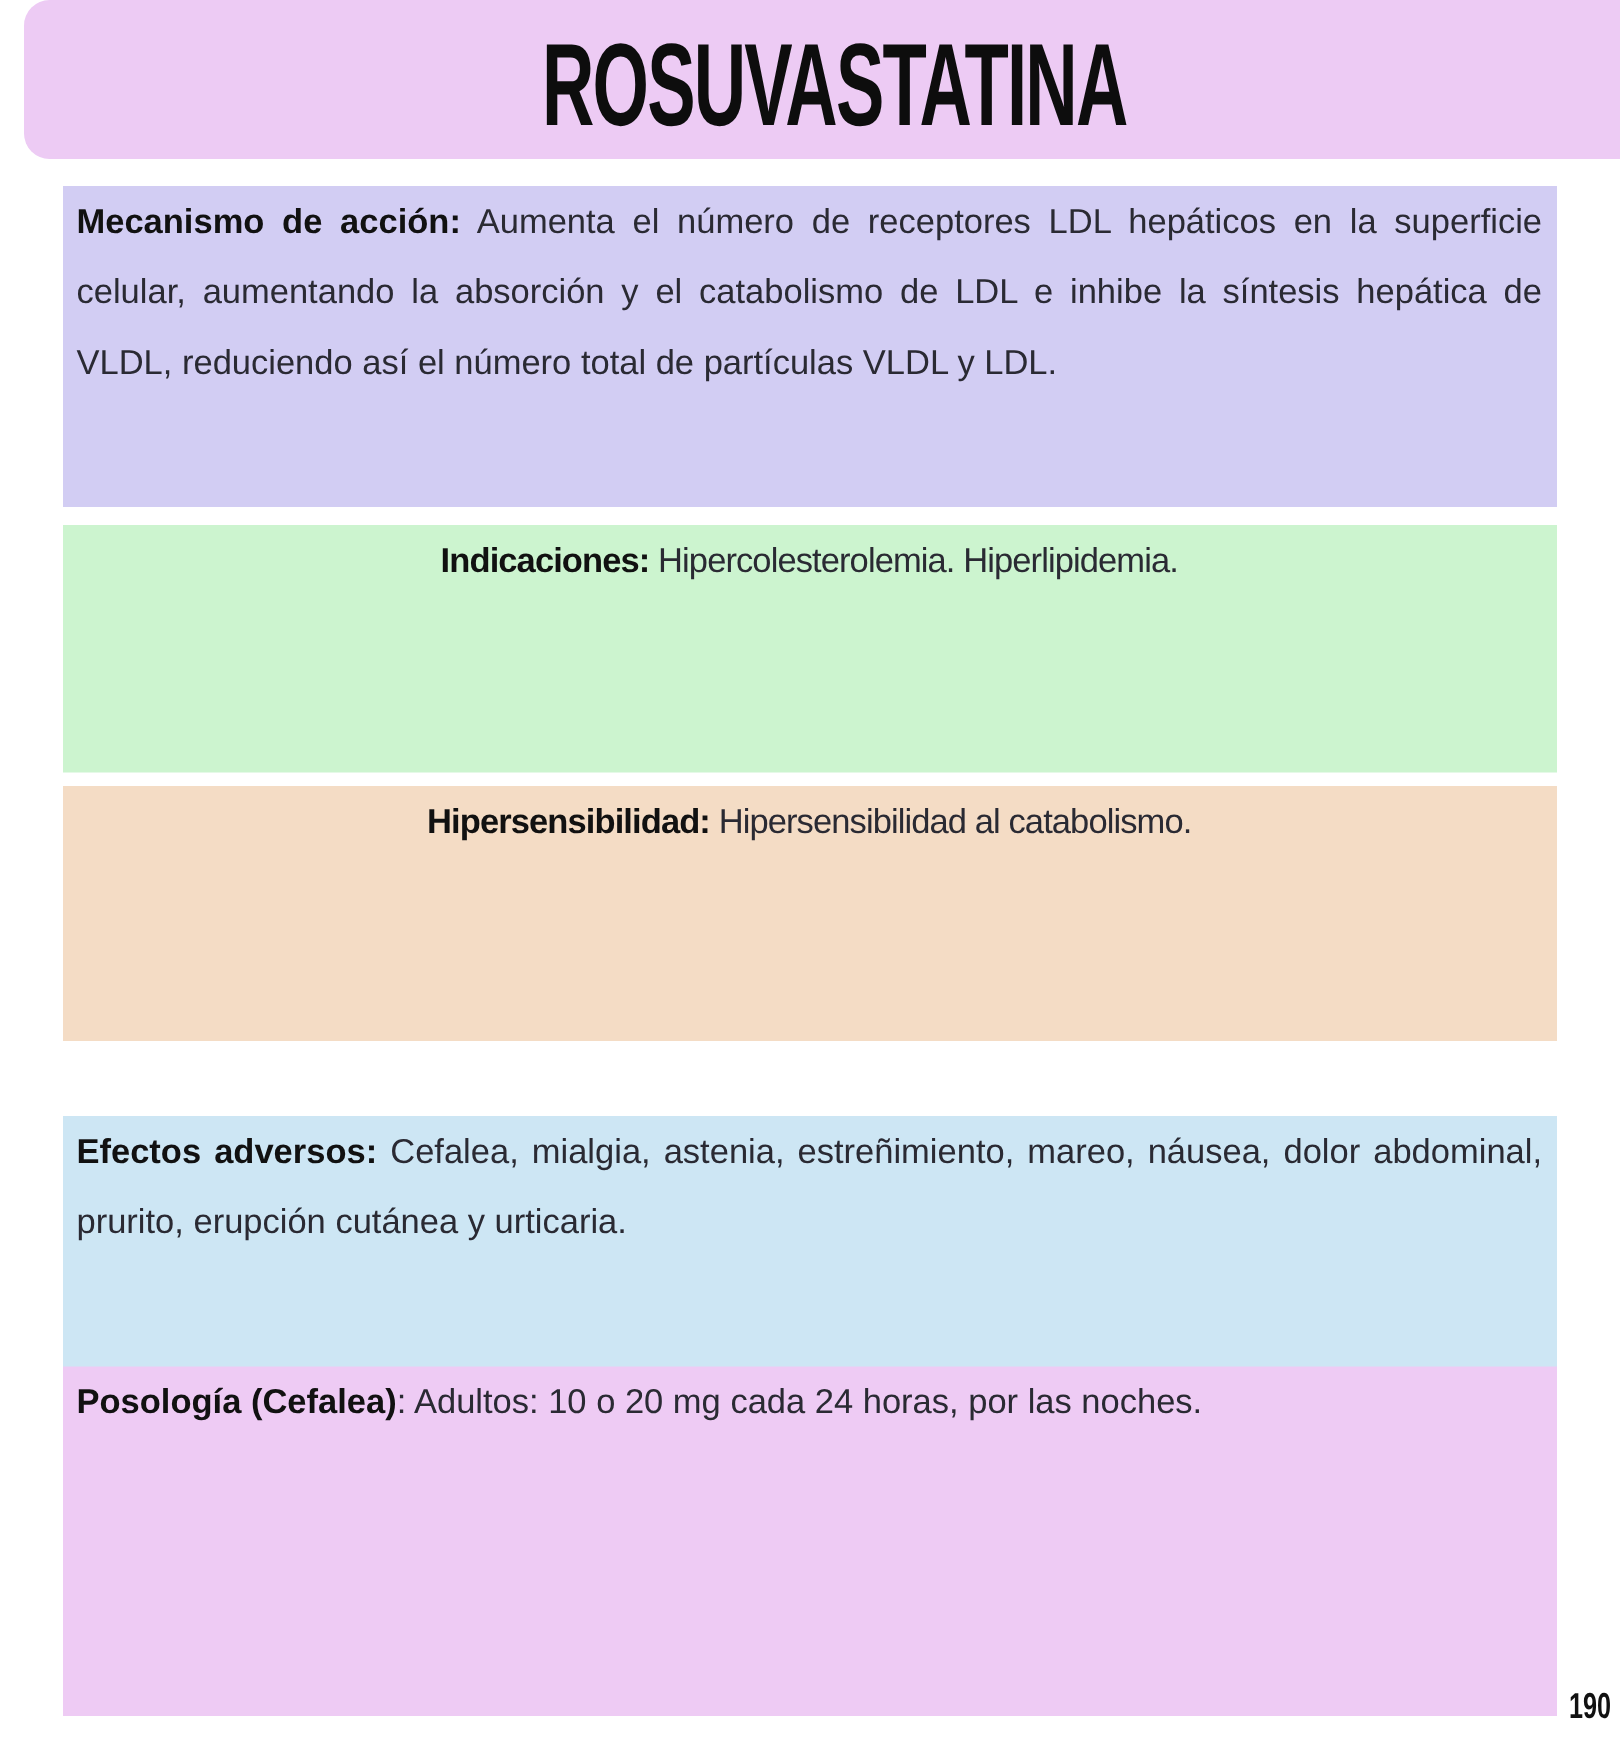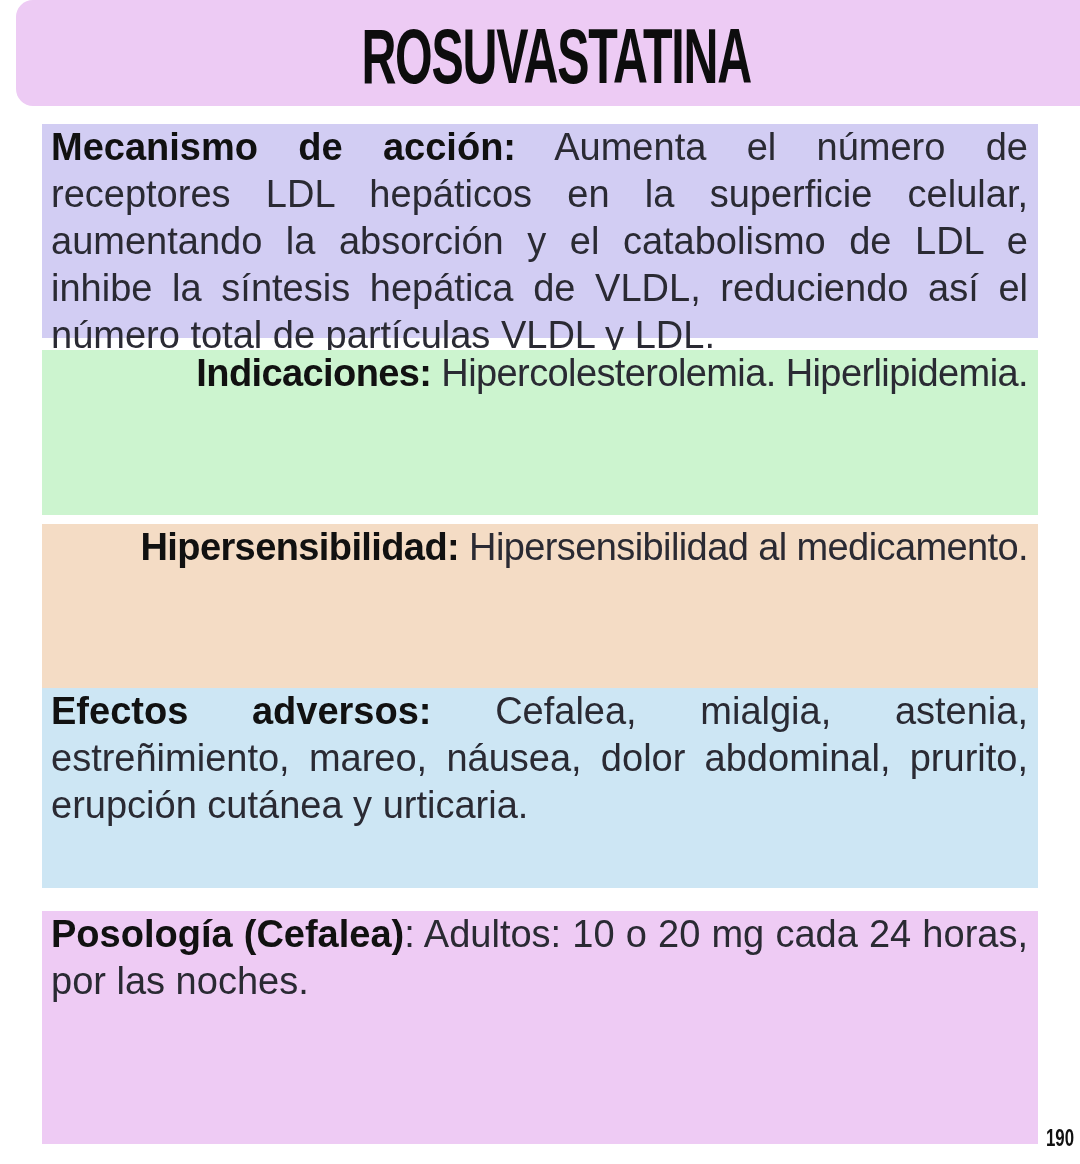--- a/index.html
+++ b/index.html
@@ -36,37 +36,37 @@
       transform: scaleX(0.62);
       transform-origin: center;
       margin-top: 6px;
     }
     .section {
       position: absolute;
       left: 42px;
       width: 996px;
       box-sizing: border-box;
       padding: 0 10px 0 9px;
-      font-size: 38px;
+      font-size: 23px;
       line-height: 47px;
       text-align: justify;
     }
     .section .label {
       font-weight: 700;
       color: #111111;
     }
     .section .body {
       color: #2a2a33;
     }
     #sec-mecanismo { top: 124px; height: 214px; background: #d2cdf3; }
     #sec-indicaciones { top: 350px; height: 165px; background: #ccf4cf; }
     #sec-contra { top: 524px; height: 170px; background: #f4dcc5; }
-    #sec-efectos { top: 688px; height: 200px; background: #cde6f4; }
+    #sec-efectos { top: 744px; height: 200px; background: #cde6f4; }
     #sec-posologia { top: 911px; height: 233px; background: #eecbf4; }
-    .tight { letter-spacing: -0.6px; text-align: right; }
+    .tight { letter-spacing: -0.6px; text-align: center; }
     .page-number {
       position: absolute;
       right: 6px;
       top: 1124px;
       font-weight: 700;
       font-size: 24px;
       color: #111111;
       transform: scaleX(0.7);
       transform-origin: right;
     }
@@ -83,21 +83,21 @@
   <span class="body">Aumenta el número de receptores LDL hepáticos en la superficie celular, aumentando la absorción y el catabolismo de LDL e inhibe la síntesis hepática de VLDL, reduciendo así el número total de partículas VLDL y LDL.</span>
 </div>
 
 <div class="section tight" id="sec-indicaciones">
   <span class="label">Indicaciones:</span>
   <span class="body">Hipercolesterolemia. Hiperlipidemia.</span>
 </div>
 
 <div class="section tight" id="sec-contra">
   <span class="label">Hipersensibilidad:</span>
-  <span class="body">Hipersensibilidad al medicamento.</span>
+  <span class="body">Hipersensibilidad al catabolismo.</span>
 </div>
 
 <div class="section" id="sec-efectos">
   <span class="label">Efectos adversos:</span>
   <span class="body">Cefalea, mialgia, astenia, estreñimiento, mareo, náusea, dolor abdominal, prurito, erupción cutánea y urticaria.</span>
 </div>
 
 <div class="section" id="sec-posologia">
   <span class="label">Posología (Cefalea)</span><span class="body">:</span>
   <span class="body">Adultos: 10 o 20 mg cada 24 horas, por las noches.</span>

